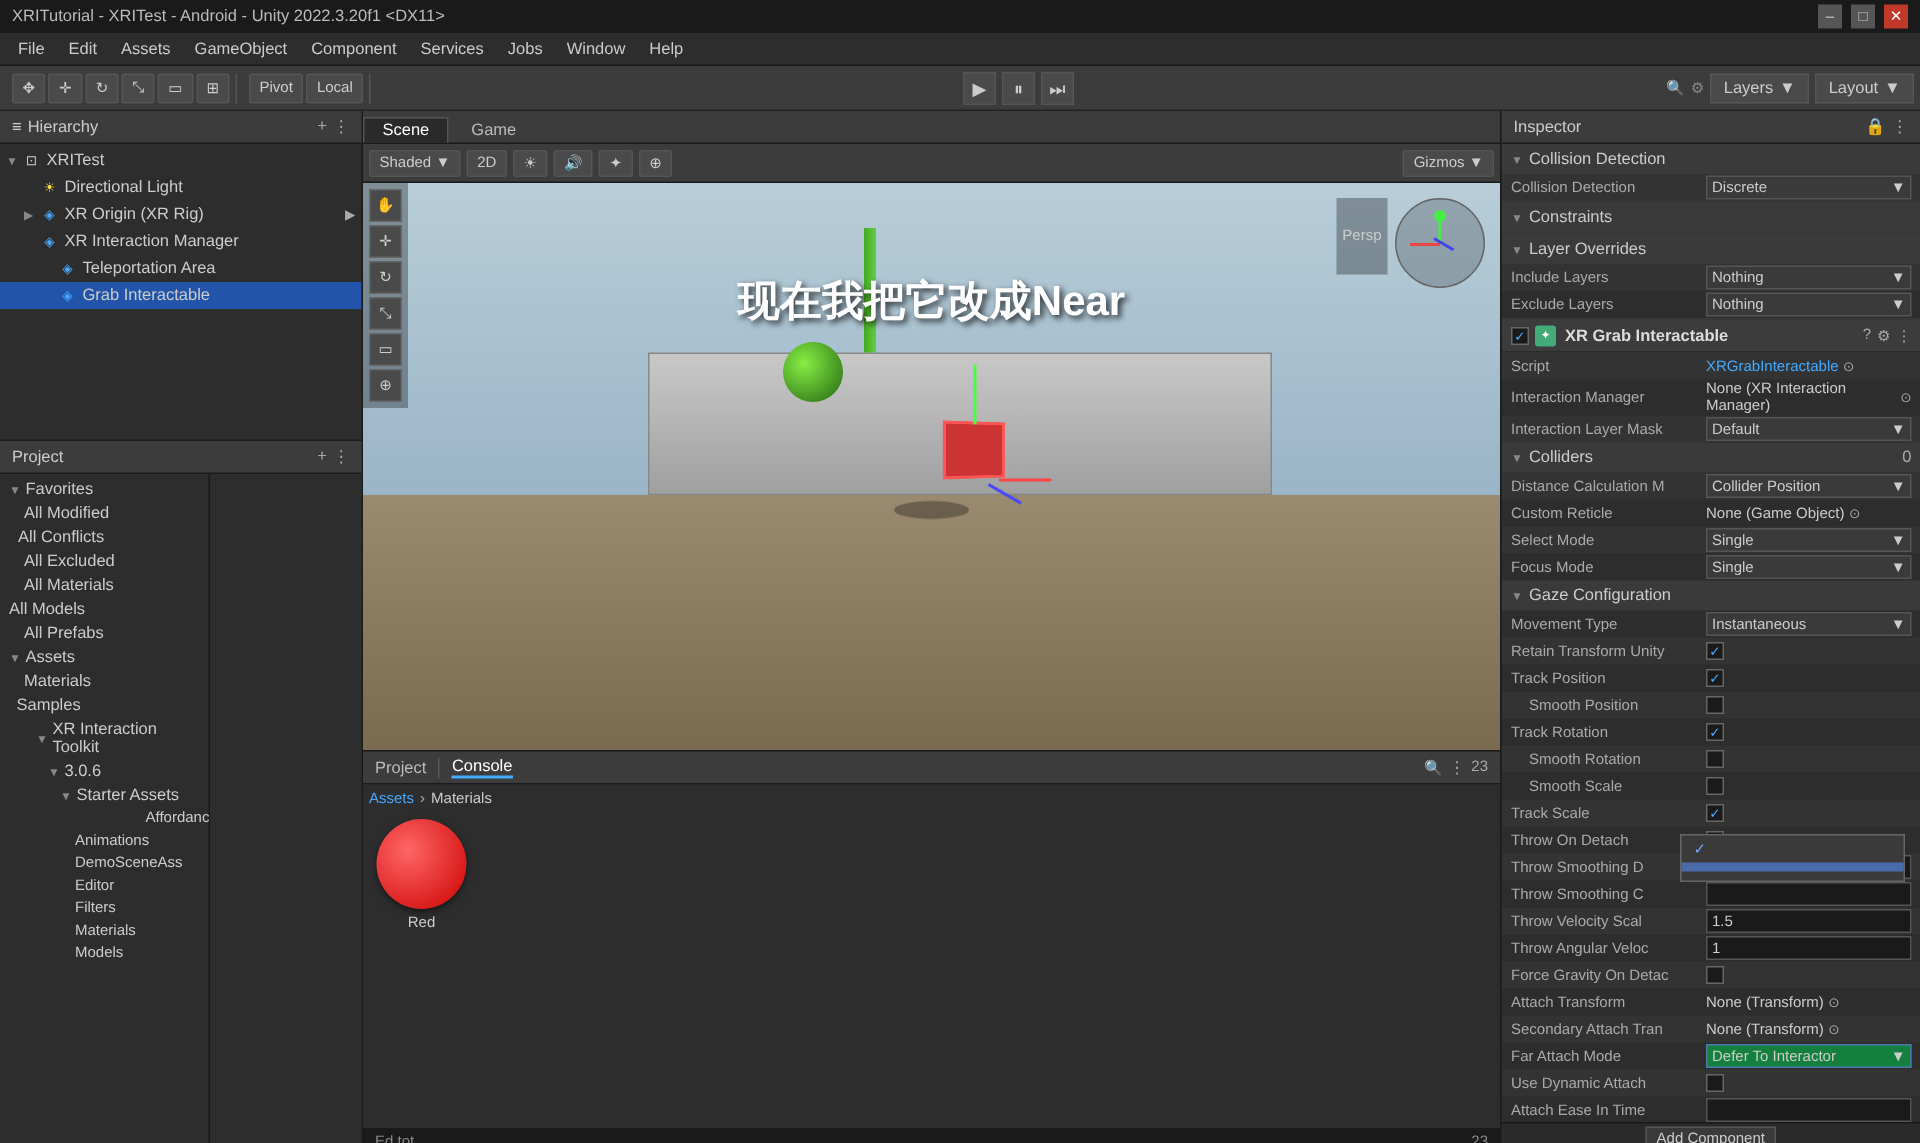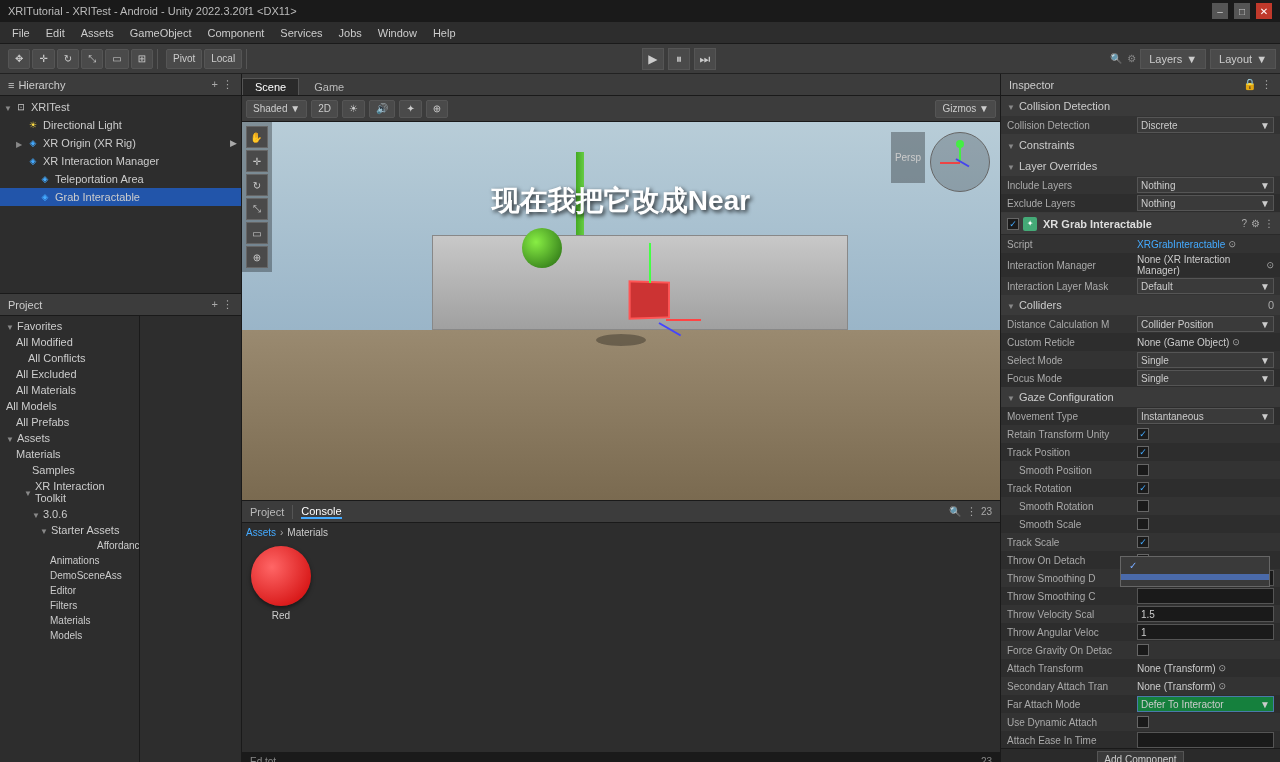--- a/index.html
+++ b/index.html
@@ -230,21 +230,21 @@
       </div>
       <div style="display:flex;flex:1;overflow:hidden;">
         <div id="project-sidebar">
           <div class="proj-item">
             <span class="fold-open"></span>
             <span>Favorites</span>
           </div>
           <div class="proj-item" style="padding-left:16px;">
             <span>All Modified</span>
           </div>
-          <div class="proj-item" style="padding-left:28px;">
+          <div class="proj-item" style="padding-left:12px;">
             <span>All Conflicts</span>
           </div>
           <div class="proj-item" style="padding-left:16px;">
             <span>All Excluded</span>
           </div>
           <div class="proj-item" style="padding-left:16px;">
             <span>All Materials</span>
           </div>
           <div class="proj-item" style="">
             <span>All Models</span>
@@ -252,21 +252,21 @@
           <div class="proj-item" style="padding-left:16px;">
             <span>All Prefabs</span>
           </div>
           <div class="proj-item">
             <span class="fold-open"></span>
             <span>Assets</span>
           </div>
           <div class="proj-item" style="padding-left:16px;">
             <span>Materials</span>
           </div>
-          <div class="proj-item" style="padding-left:32px;">
+          <div class="proj-item" style="padding-left:11px;">
             <span>Samples</span>
           </div>
           <div class="proj-item" style="padding-left:24px;">
             <span class="fold-open"></span>
             <span>XR Interaction Toolkit</span>
           </div>
           <div class="proj-item" style="padding-left:32px;">
             <span class="fold-open"></span>
             <span>3.0.6</span>
           </div>

